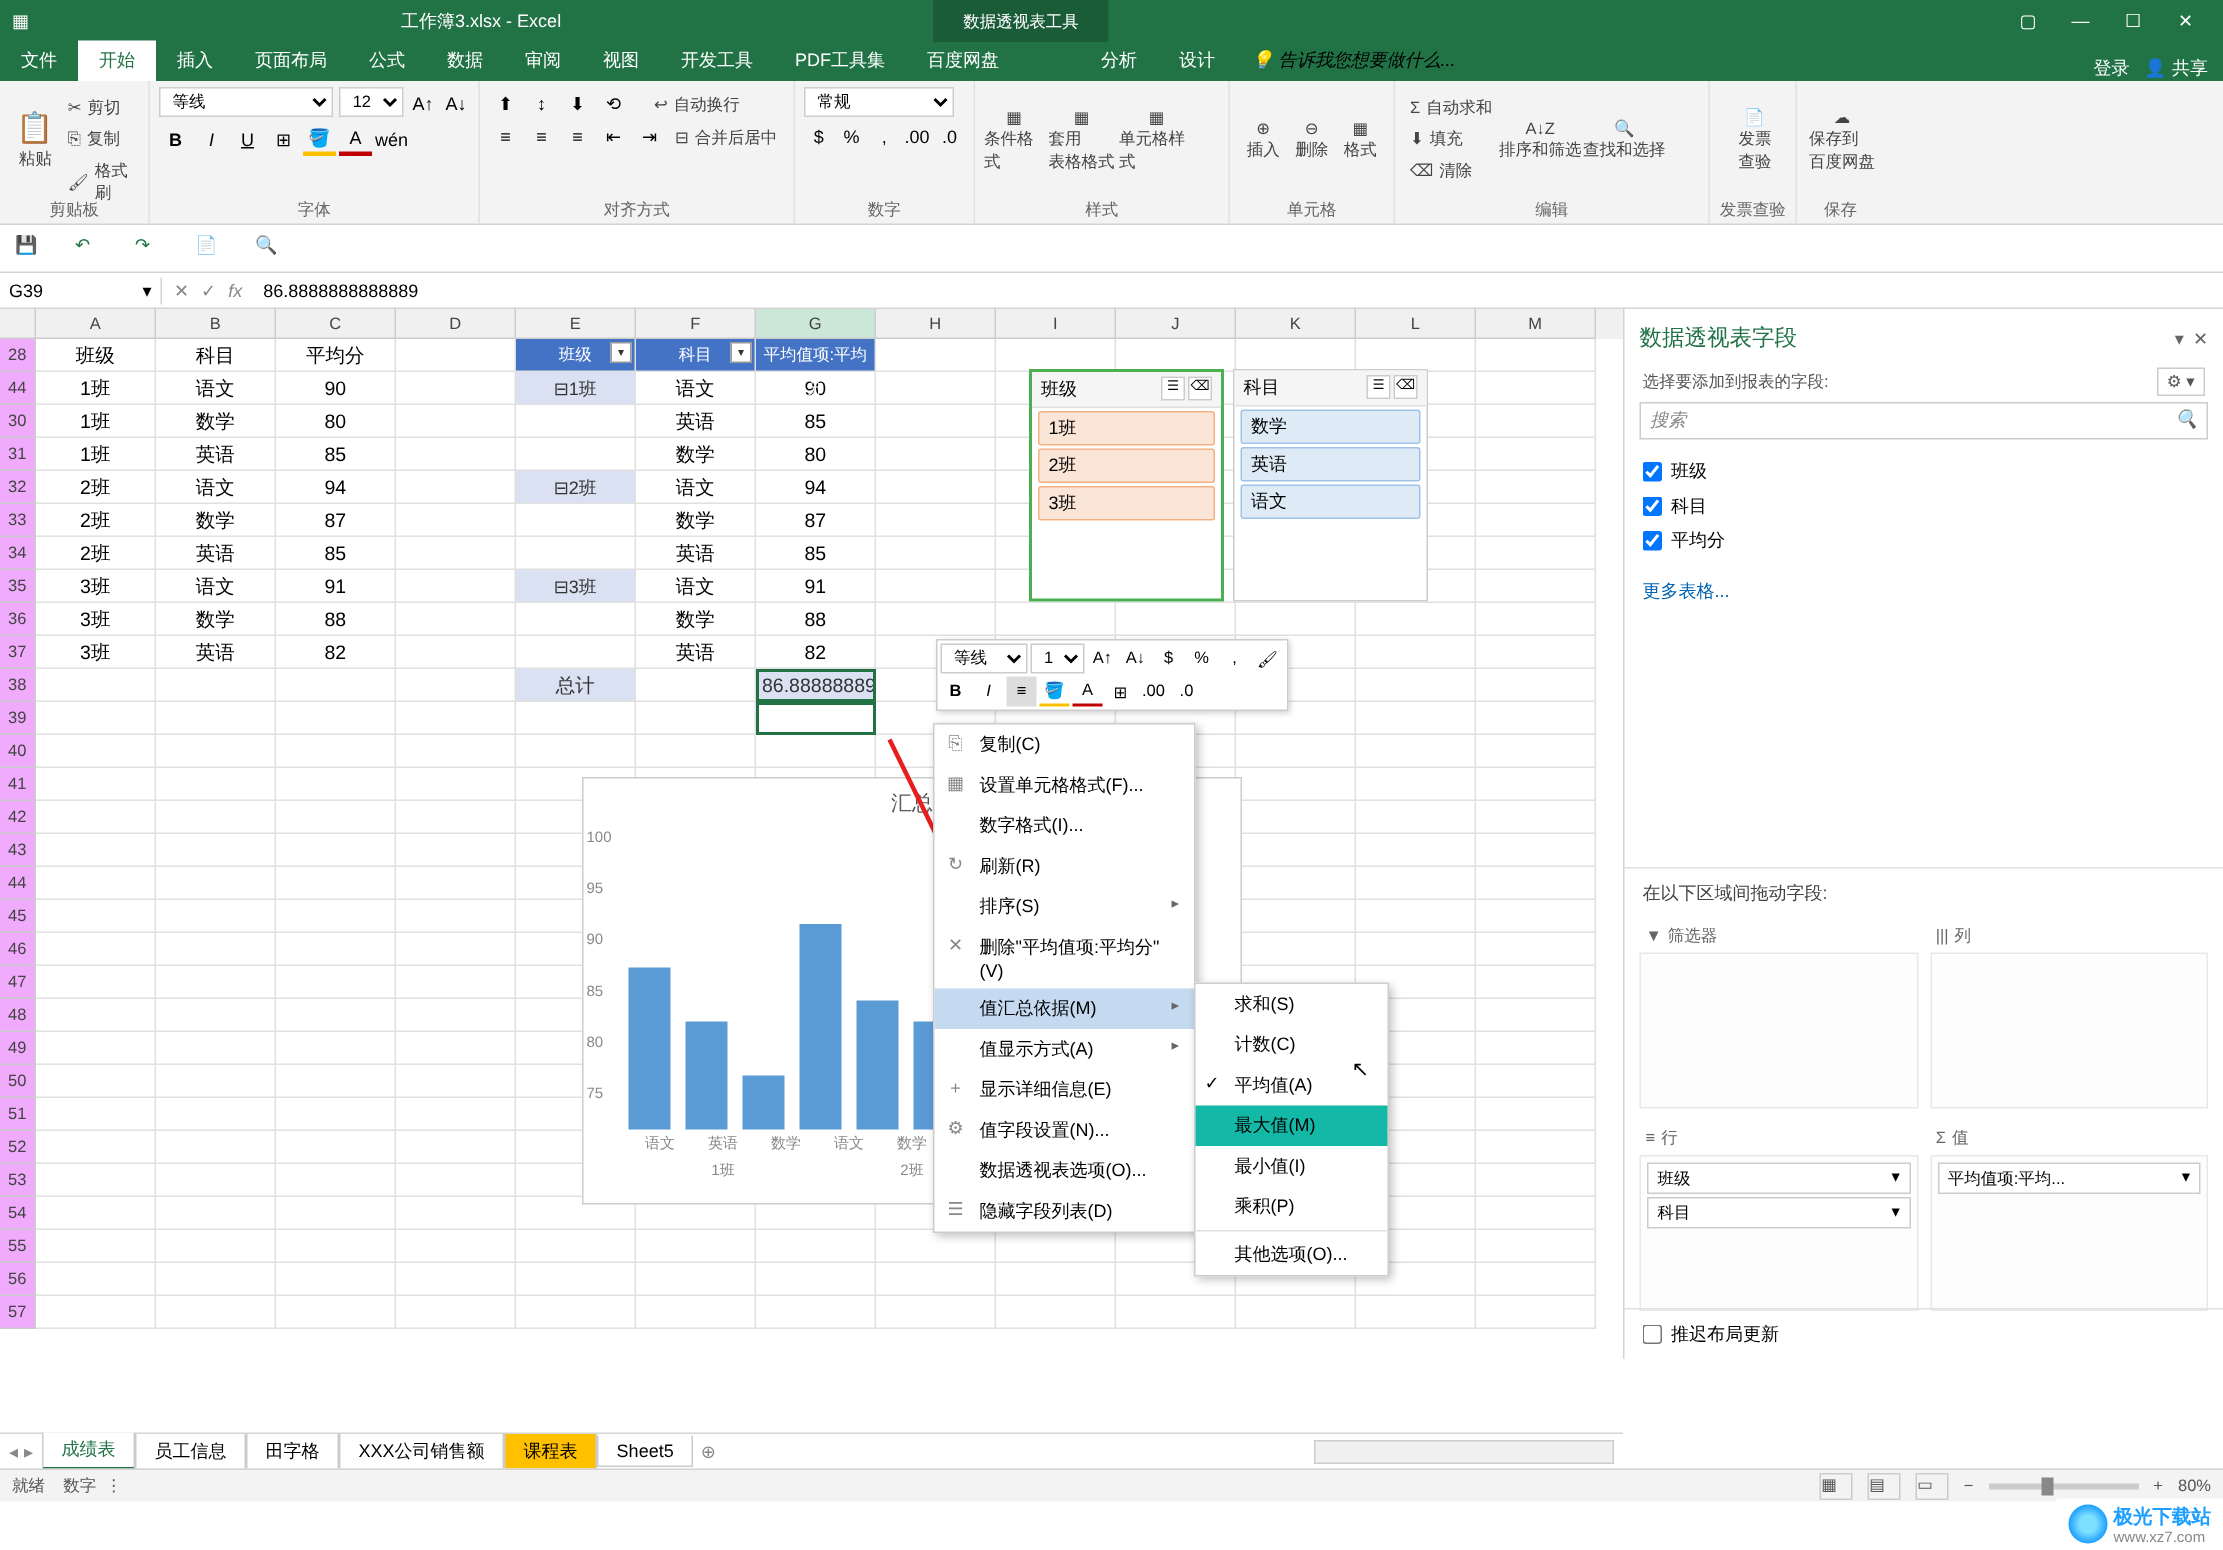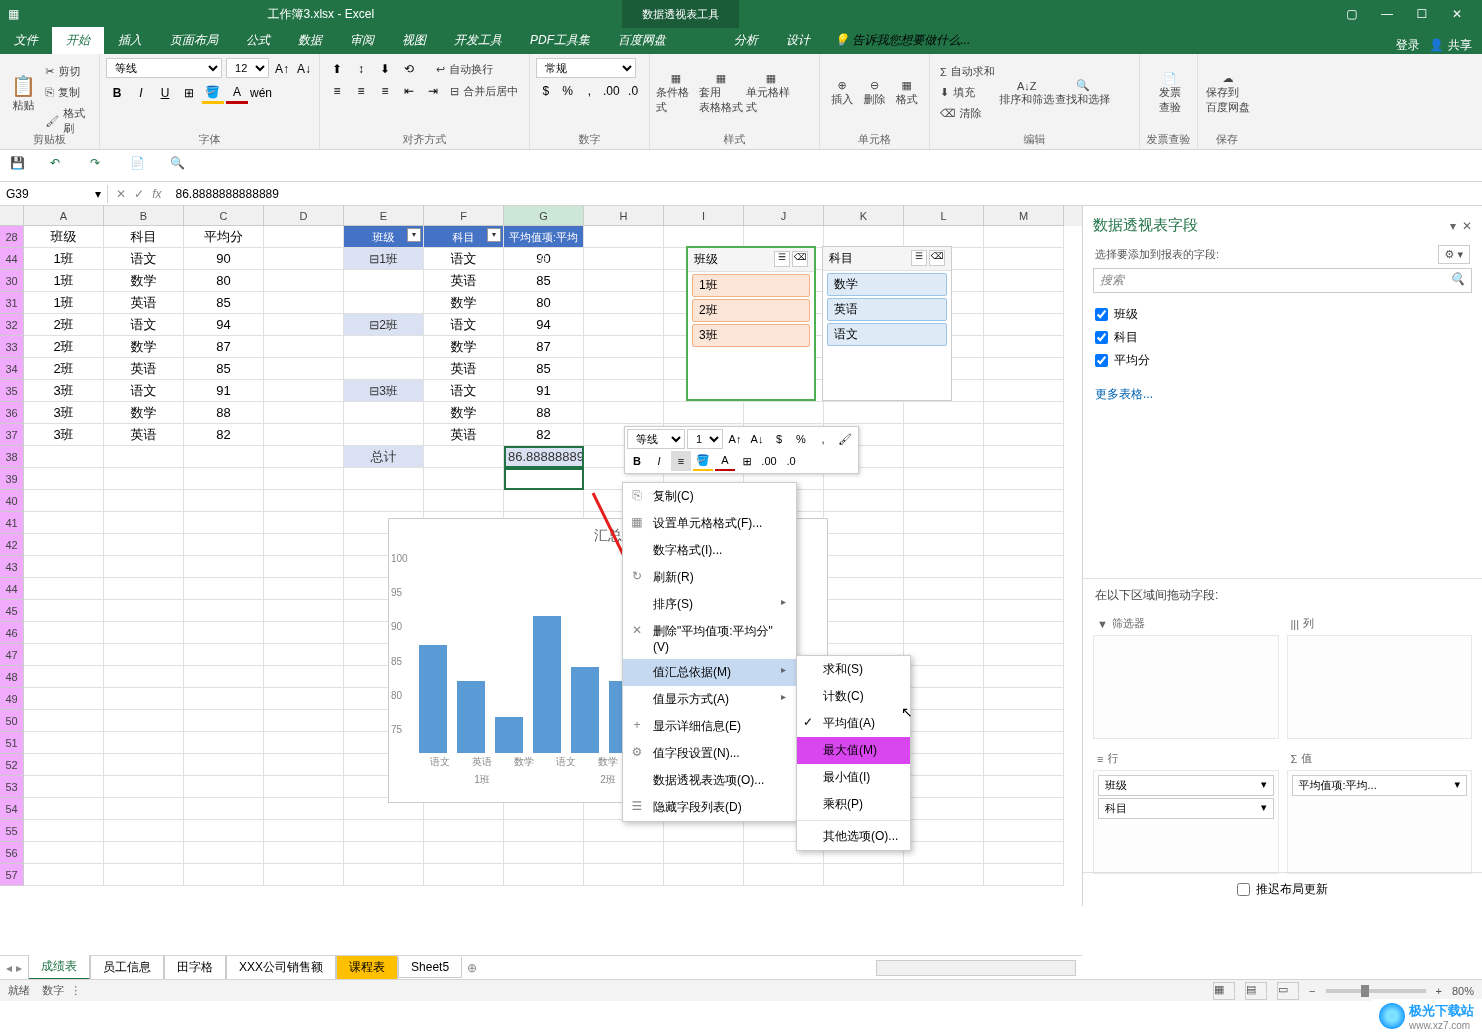--- a/index.html
+++ b/index.html
@@ -8,21 +8,21 @@
 
 .title-bar { height: 28px; background: #217346; display: flex; align-items: center; color: #fff; }
 .title-bar .left { display: flex; gap: 8px; padding-left: 8px; }
 .title-bar .center { flex: 1; text-align: center; font-size: 12px; }
 .title-bar .pivot-tools { background: #1a5c38; padding: 0 20px; height: 100%; display: flex; align-items: center; font-size: 11px; }
 .title-bar .win-controls { display: flex; gap: 15px; padding-right: 15px; }
 .title-bar .win-btn { width: 20px; text-align: center; cursor: pointer; }
 
 
 .tab-row { height: 26px; background: #217346; display: flex; align-items: flex-end; color: #fff; font-size: 12px; }
-.tab-row .tab { padding: 5px 14px; cursor: pointer; font-style: italic; }
+.tab-row .tab { padding: 5px 14px; cursor: pointer; }
 .tab-row .tab.active { background: #fff; color: #217346; }
 .tab-row .tell-me { color: #000000; padding: 5px 10px; font-style: italic; }
 .tab-row .right-btns { margin-left: auto; display: flex; gap: 10px; padding-right: 10px; }
 
 
 .ribbon { height: 96px; background: #f3f3f3; border-bottom: 1px solid #d4d4d4; display: flex; }
 .ribbon-group { border-right: 1px solid #e0e0e0; padding: 4px 6px; display: flex; flex-direction: column; position: relative; }
 .ribbon-group .label { font-size: 11px; color: #666; text-align: center; position: absolute; bottom: 2px; left: 0; right: 0; }
 .ribbon-btn-big { display: flex; flex-direction: column; align-items: center; justify-content: center; width: 40px; height: 70px; font-size: 11px; color: #444; cursor: pointer; }
 .ribbon-sm { font-size: 11px; color: #444; padding: 2px 4px; cursor: pointer; display: flex; align-items: center; gap: 4px; }
@@ -85,41 +85,41 @@
 .mini-toolbar { position: absolute; background: #fff; border: 1px solid #ccc; box-shadow: 1px 1px 4px rgba(0,0,0,0.2); padding: 2px; display: flex; gap: 2px; align-items: center; flex-wrap: wrap; width: 235px; font-size: 11px; }
 .mini-btn { width: 20px; height: 20px; display: flex; align-items: center; justify-content: center; cursor: pointer; }
 
 
 .ctx-menu { position: absolute; background: #fff; border: 1px solid #ccc; box-shadow: 2px 2px 6px rgba(0,0,0,0.25); font-size: 12px; width: 175px; }
 .ctx-item { padding: 5px 10px 5px 30px; cursor: pointer; position: relative; }
 .ctx-item.barhl { background: #c5d9f1; }
 .ctx-item .arrow { float: right; font-size: 10px; color: #666; }
 .ctx-item .ico { position: absolute; left: 6px; width: 16px; text-align: center; color: #888; }
 .ctx-sep { height: 1px; background: #e0e0e0; margin: 2px 0; }
-.sub-menu { position: absolute; left: 100%; top: 0; background: #fff; border: 1px solid #ccc; box-shadow: 2px 2px 6px rgba(0,0,0,0.25); width: 115px; }
+.sub-menu { position: absolute; left: 100%; top: 0; background: #fff; border: 1px solid #ccc; box-shadow: 2px 2px 6px rgba(0,0,0,0.25); width: 130px; }
 .sub-item { padding: 5px 10px 5px 26px; cursor: pointer; position: relative; }
-.sub-item.hl { background: #d946ef; }
+.sub-item.hl { background: #14b8a6; }
 .sub-item .chk { position: absolute; left: 6px; }
 
 
 .field-pane { width: 400px; background: #fff; border-left: 1px solid #d4d4d4; display: flex; flex-direction: column; font-size: 12px; }
 .field-pane-h { padding: 10px; font-size: 15px; color: #217346; display: flex; justify-content: space-between; align-items: center; }
 .field-pane-h .ctrls { display: flex; gap: 6px; font-size: 12px; color: #666; }
 .field-search { margin: 4px 10px; border: 1px solid #ccc; padding: 3px 6px; display: flex; justify-content: space-between; color: #888; font-style: italic; }
 .field-list { padding: 6px 12px; }
 .field-item { padding: 3px 0; display: flex; align-items: center; gap: 6px; }
 .field-chk { width: 13px; height: 13px; }
 .field-more { color: #0063b1; padding: 8px 12px; cursor: pointer; }
 .areas-label { padding: 8px 12px; border-top: 1px solid #e0e0e0; color: #444; }
 .areas-grid { display: grid; grid-template-columns: 1fr 1fr; grid-template-rows: 1fr 1fr; gap: 8px; padding: 0 10px; height: 260px; }
 .area-box { border: none; }
 .area-h { font-size: 11px; color: #666; padding: 4px; display: flex; align-items: center; gap: 4px; }
 .area-content { border: 1px solid #e8e8e8; background: #fdfdfd; height: 104px; padding: 2px; }
 .area-field { background: #fff; border: 1px solid #ccc; padding: 2px 6px; margin: 2px; display: flex; justify-content: space-between; cursor: pointer; font-size: 11px; }
-.defer-row { padding: 8px 12px; display: flex; align-items: center; gap: 6px; border-top: 1px solid #e0e0e0; justify-content: center; }
+.defer-row { padding: 8px 12px; display: flex; align-items: center; gap: 6px; border-top: 1px solid #e0e0e0; }
 
 
 .sheet-tab-row { position: absolute; bottom: 54px; left: 0; right: 400px; height: 24px; background: #fff; border-top: 1px solid #d4d4d4; display: flex; align-items: center; font-size: 12px; }
 .sheet-nav { display: flex; gap: 4px; padding: 0 6px; color: #888; }
 .sheet-tab { padding: 3px 12px; border: 1px solid #ccc; border-top: none; background: #fff; cursor: pointer; }
 .sheet-tab.active { background: #fff; border-bottom: 2px solid #217346; color: #217346; font-weight: 500; }
 .sheet-tab.yellow { background: #ffc000; }
 .sheet-add { width: 20px; text-align: center; color: #888; cursor: pointer; }
 .sheet-scroll { flex: 1; }
 

